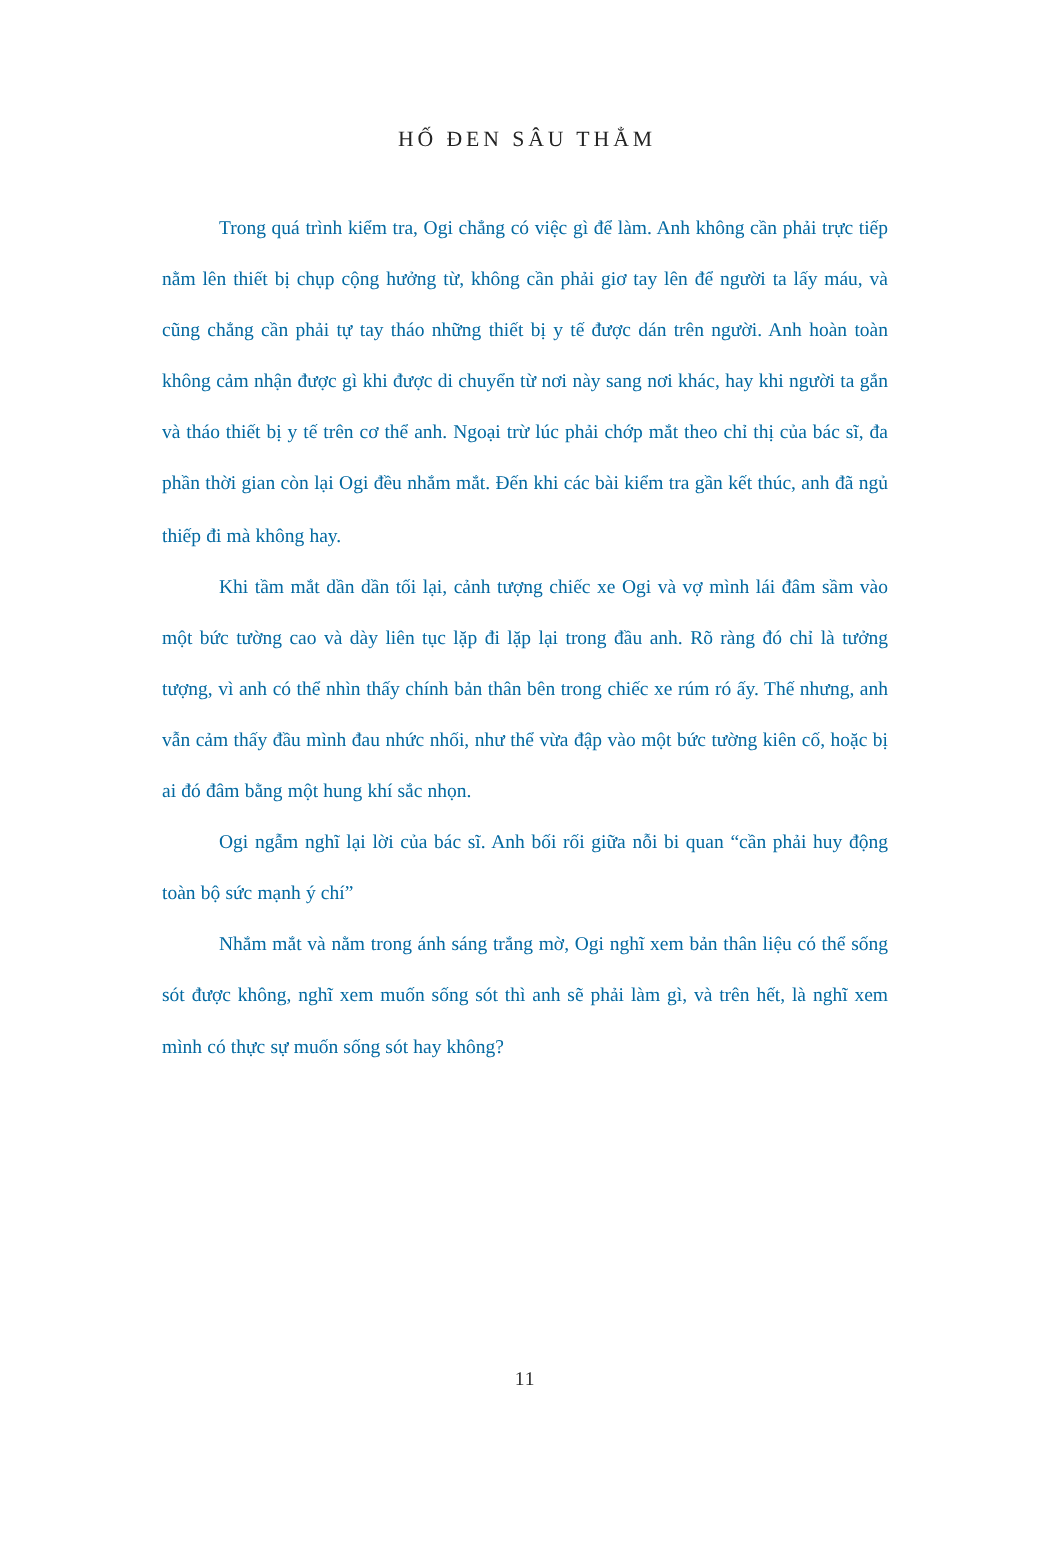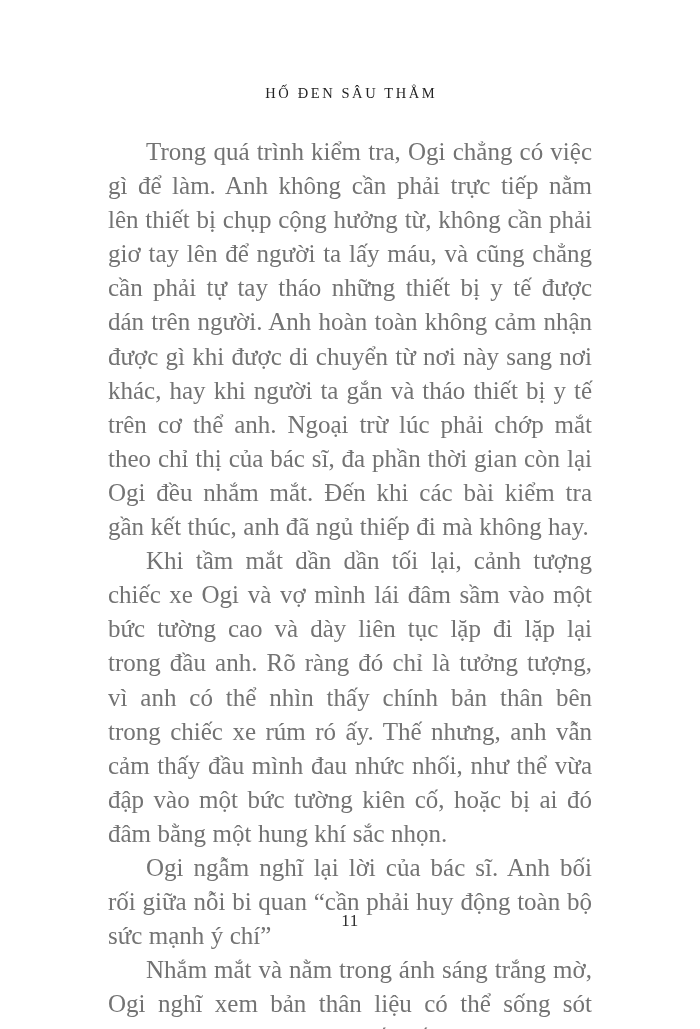--- a/index.html
+++ b/index.html
@@ -42,44 +42,44 @@
   
   .text-column {
     position: absolute;
     top: 135px;
     left: 108px;
     width: 484px;
   }
 
   .body-paragraph {
     margin: 0;
-    font-size: 25px;
+    font-size: 13px;
     line-height: 34.1px;
     text-align: justify;
     text-justify: inter-word;
     text-indent: 38px;
-    color: #737373;
+    color: #0369a1;
     hyphens: none;
     -webkit-hyphens: none;
     word-spacing: 0.2px;
   }
 
   
   .body-paragraph:last-of-type {
     text-align: justify;
   }
 
   
   .folio {
     position: absolute;
     top: 912px;
     left: 0;
     width: 700px;
     text-align: center;
-    font-size: 17px;
+    font-size: 13px;
     color: #2a2a2a;
     line-height: 1;
     letter-spacing: 0.5px;
   }
 </style>
 </head>
 <body>
 
 <div class="page">
 

